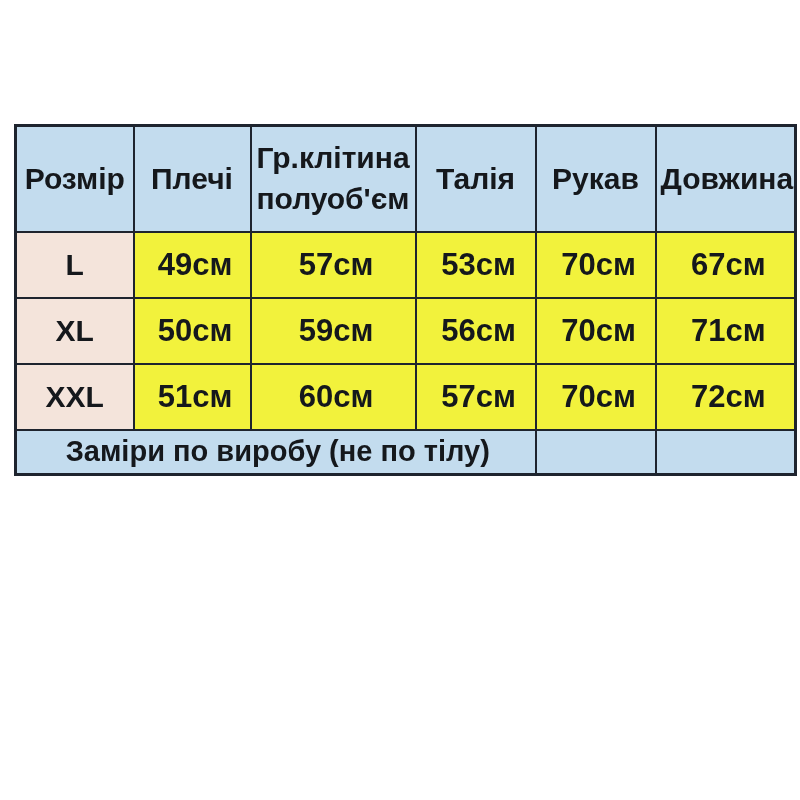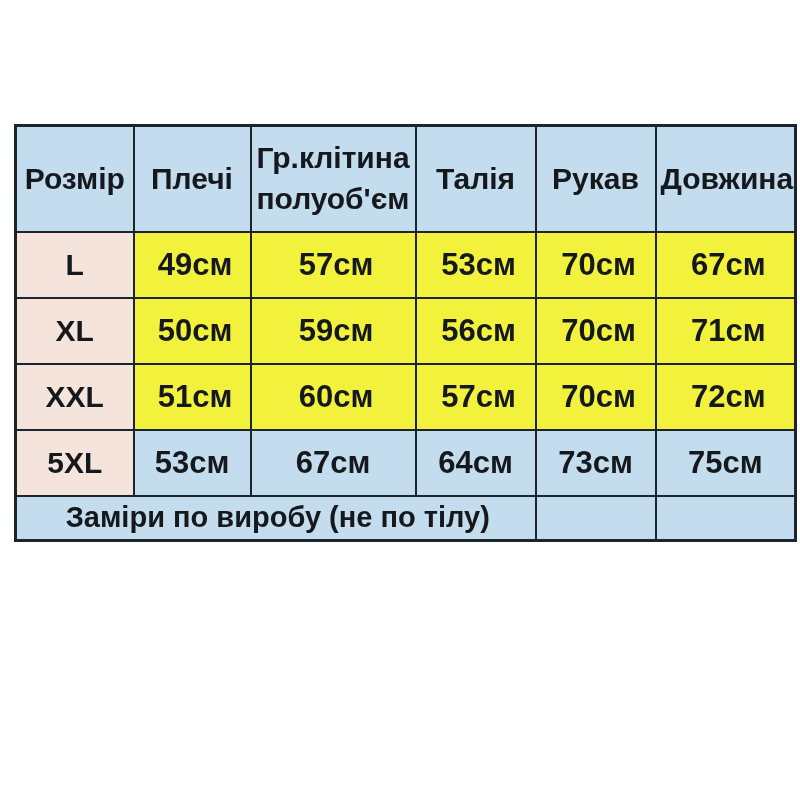--- a/index.html
+++ b/index.html
@@ -109,28 +109,20 @@
           <td class="data-cell bg-yellow">71см</td>
         </tr>
         <tr class="data-row">
           <td class="size-cell">XXL</td>
           <td class="data-cell bg-yellow">51см</td>
           <td class="data-cell bg-yellow">60см</td>
           <td class="data-cell bg-yellow">57см</td>
           <td class="data-cell bg-yellow">70см</td>
           <td class="data-cell bg-yellow">72см</td>
         </tr>
-        <tr class="data-row">
-          <td class="size-cell">5XL</td>
-          <td class="data-cell bg-blue">53см</td>
-          <td class="data-cell bg-blue">67см</td>
-          <td class="data-cell bg-blue">64см</td>
-          <td class="data-cell bg-blue">73см</td>
-          <td class="data-cell bg-blue">75см</td>
-        </tr>
         <tr class="footer-row">
           <td class="footer-cell" colspan="4">Заміри по виробу (не по тілу)</td>
           <td class="footer-empty"></td>
           <td class="footer-empty"></td>
         </tr>
       </tbody>
   </table>
 </div>
 
 </body></html>

